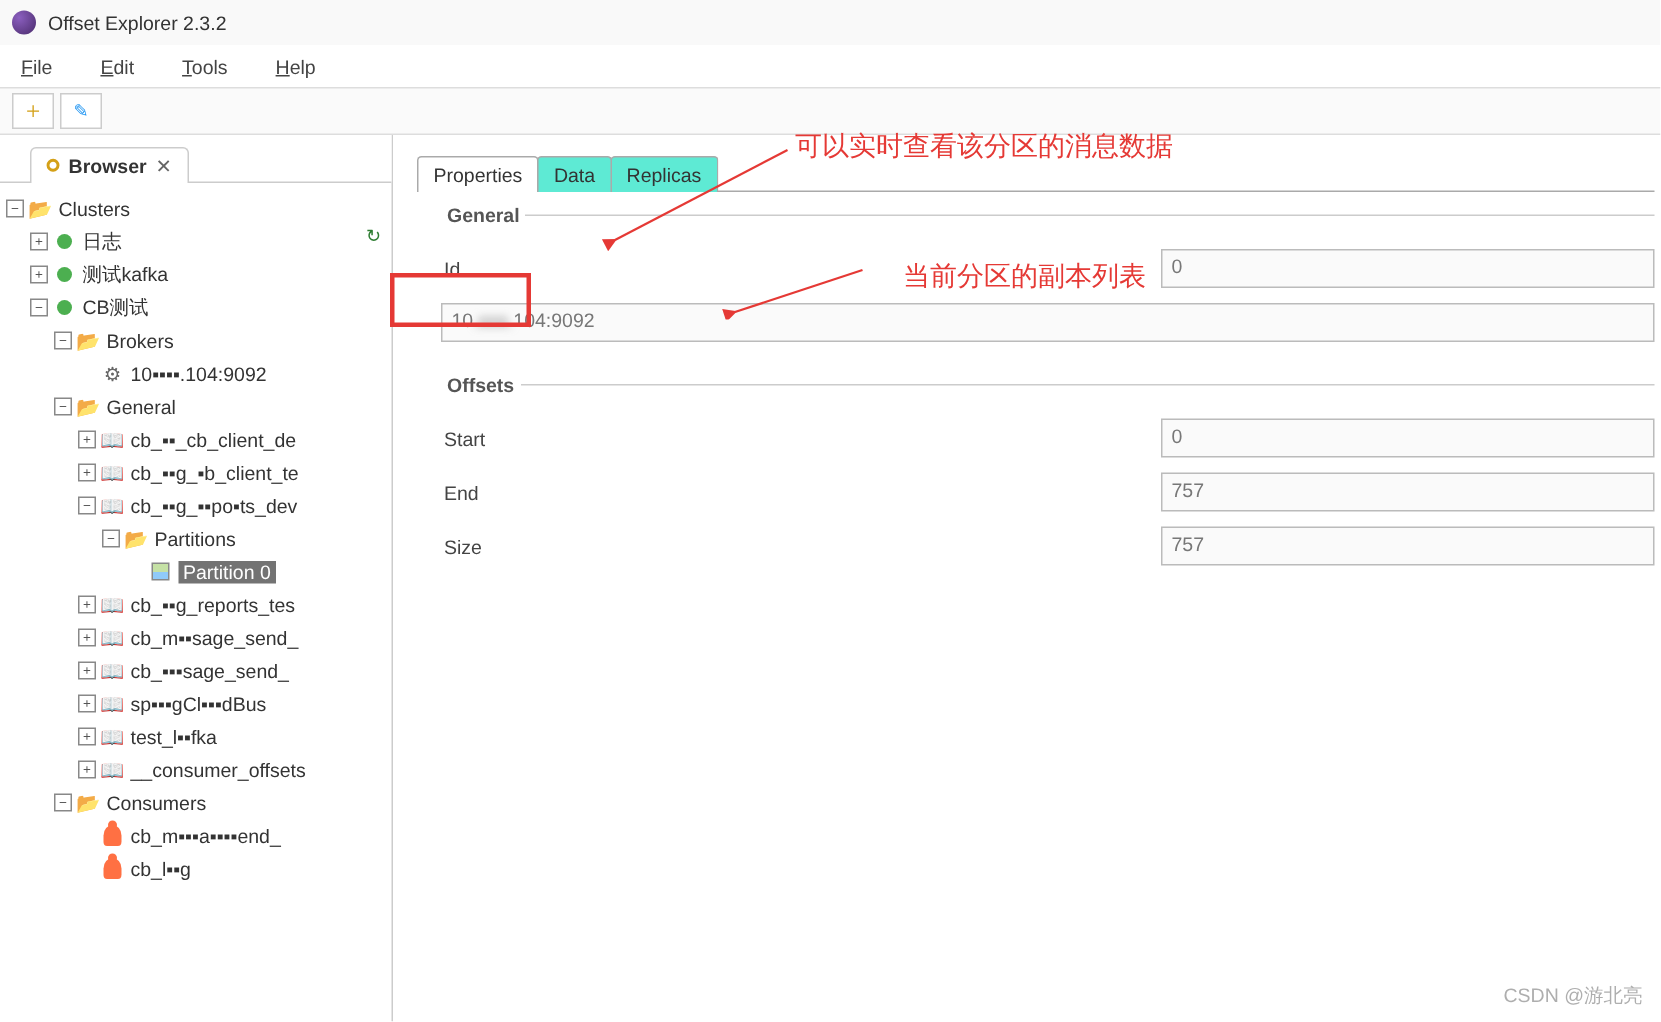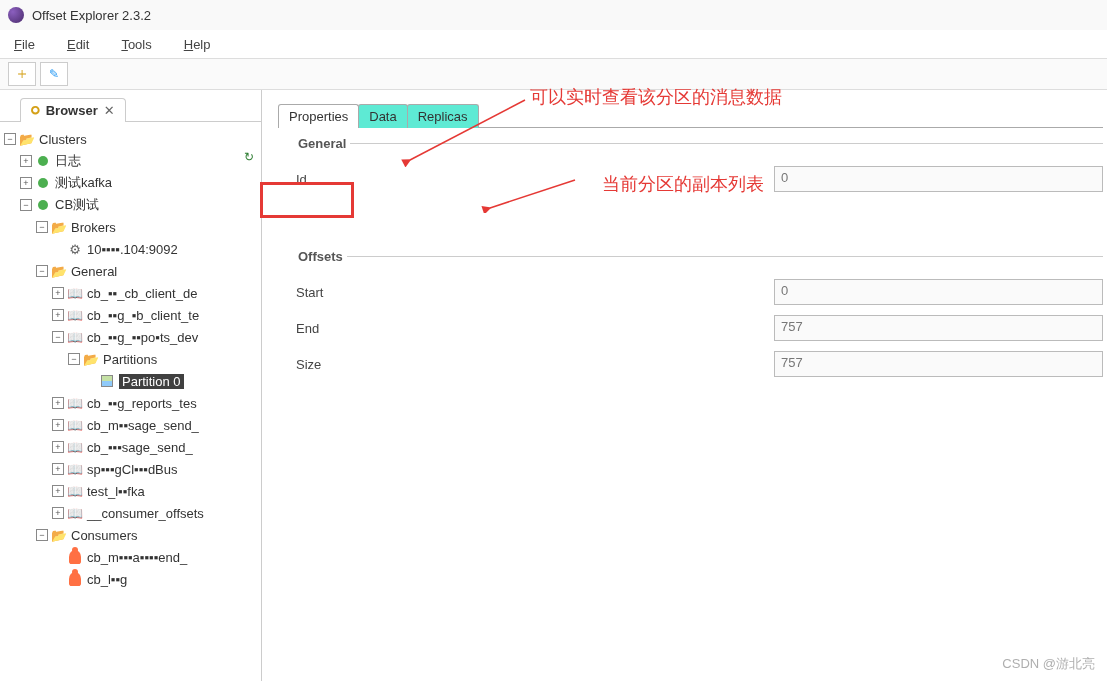--- a/index.html
+++ b/index.html
@@ -22,21 +22,21 @@
 .tog.empty { border: none; }
 .indent { display: inline-block; flex-shrink: 0; }
 .icon { width: 16px; height: 16px; display: inline-flex; align-items: center; justify-content: center; margin-right: 4px; flex-shrink: 0; }
 .folder-open { color: #d4a017; }
 .dot-green { width: 10px; height: 10px; border-radius: 50%; background: #4caf50; }
 .gear { color: #666; font-size: 13px; }
 .book { color: #888; font-size: 13px; }
 .part-icon { width: 12px; height: 12px; display: inline-block; background: linear-gradient(to bottom, #c5e1a5 50%, #90caf9 50%); border: 1px solid #888; }
 .consumer { width: 12px; height: 14px; background: #ff7043; border-radius: 50% 50% 20% 20%; position: relative; }
 .consumer::before { content: ""; position: absolute; top: -3px; left: 3px; width: 6px; height: 6px; background: #ff7043; border-radius: 50%; }
-.selected { background: #404040; color: #fff; padding: 0 3px; }
+.selected { background: #737373; color: #fff; padding: 0 3px; }
 .refresh-corner { position: absolute; top: 150px; left: 244px; color: #2e7d32; font-size: 12px; }
 .content { flex: 1; padding: 10px 4px 10px 16px; position: relative; }
 .ctabs { display: flex; align-items: flex-end; height: 28px; margin-bottom: 8px; }
 .ctab { border: 1px solid #aaa; border-bottom: none; border-radius: 3px 3px 0 0; padding: 4px 10px; background: #5eead4; font-size: 13px; margin-right: -1px; cursor: pointer; }
 .ctab.active { background: #fff; position: relative; z-index: 2; }
 .ctabs-border { border-bottom: 1px solid #aaa; flex: 1; }
 fieldset { border: 1px solid #ccc; border-left: none; border-right: none; border-bottom: none; margin: 6px 0 16px 16px; padding: 10px 0 0 0; }
 legend { font-weight: bold; color: #555; padding: 0 4px; font-size: 13px; }
 .field-row { display: flex; align-items: center; height: 36px; }
 .field-label { width: 480px; padding-left: 2px; color: #444; }
@@ -231,20 +231,21 @@
       <div class="ctabs-border"></div>
     </div>
 
     <fieldset>
       <legend>General</legend>
       <div class="field-row">
         <div class="field-label">Id</div>
         <div class="field-val">0</div>
       </div>
       <div class="field-row">
+        <div class="field-val"><span>10</span><span class="blur-span">.xxx.</span><span>104:9092</span></div>
       </div>
     </fieldset>
 
     <fieldset>
       <legend>Offsets</legend>
       <div class="field-row">
         <div class="field-label">Start</div>
         <div class="field-val">0</div>
       </div>
       <div class="field-row">

